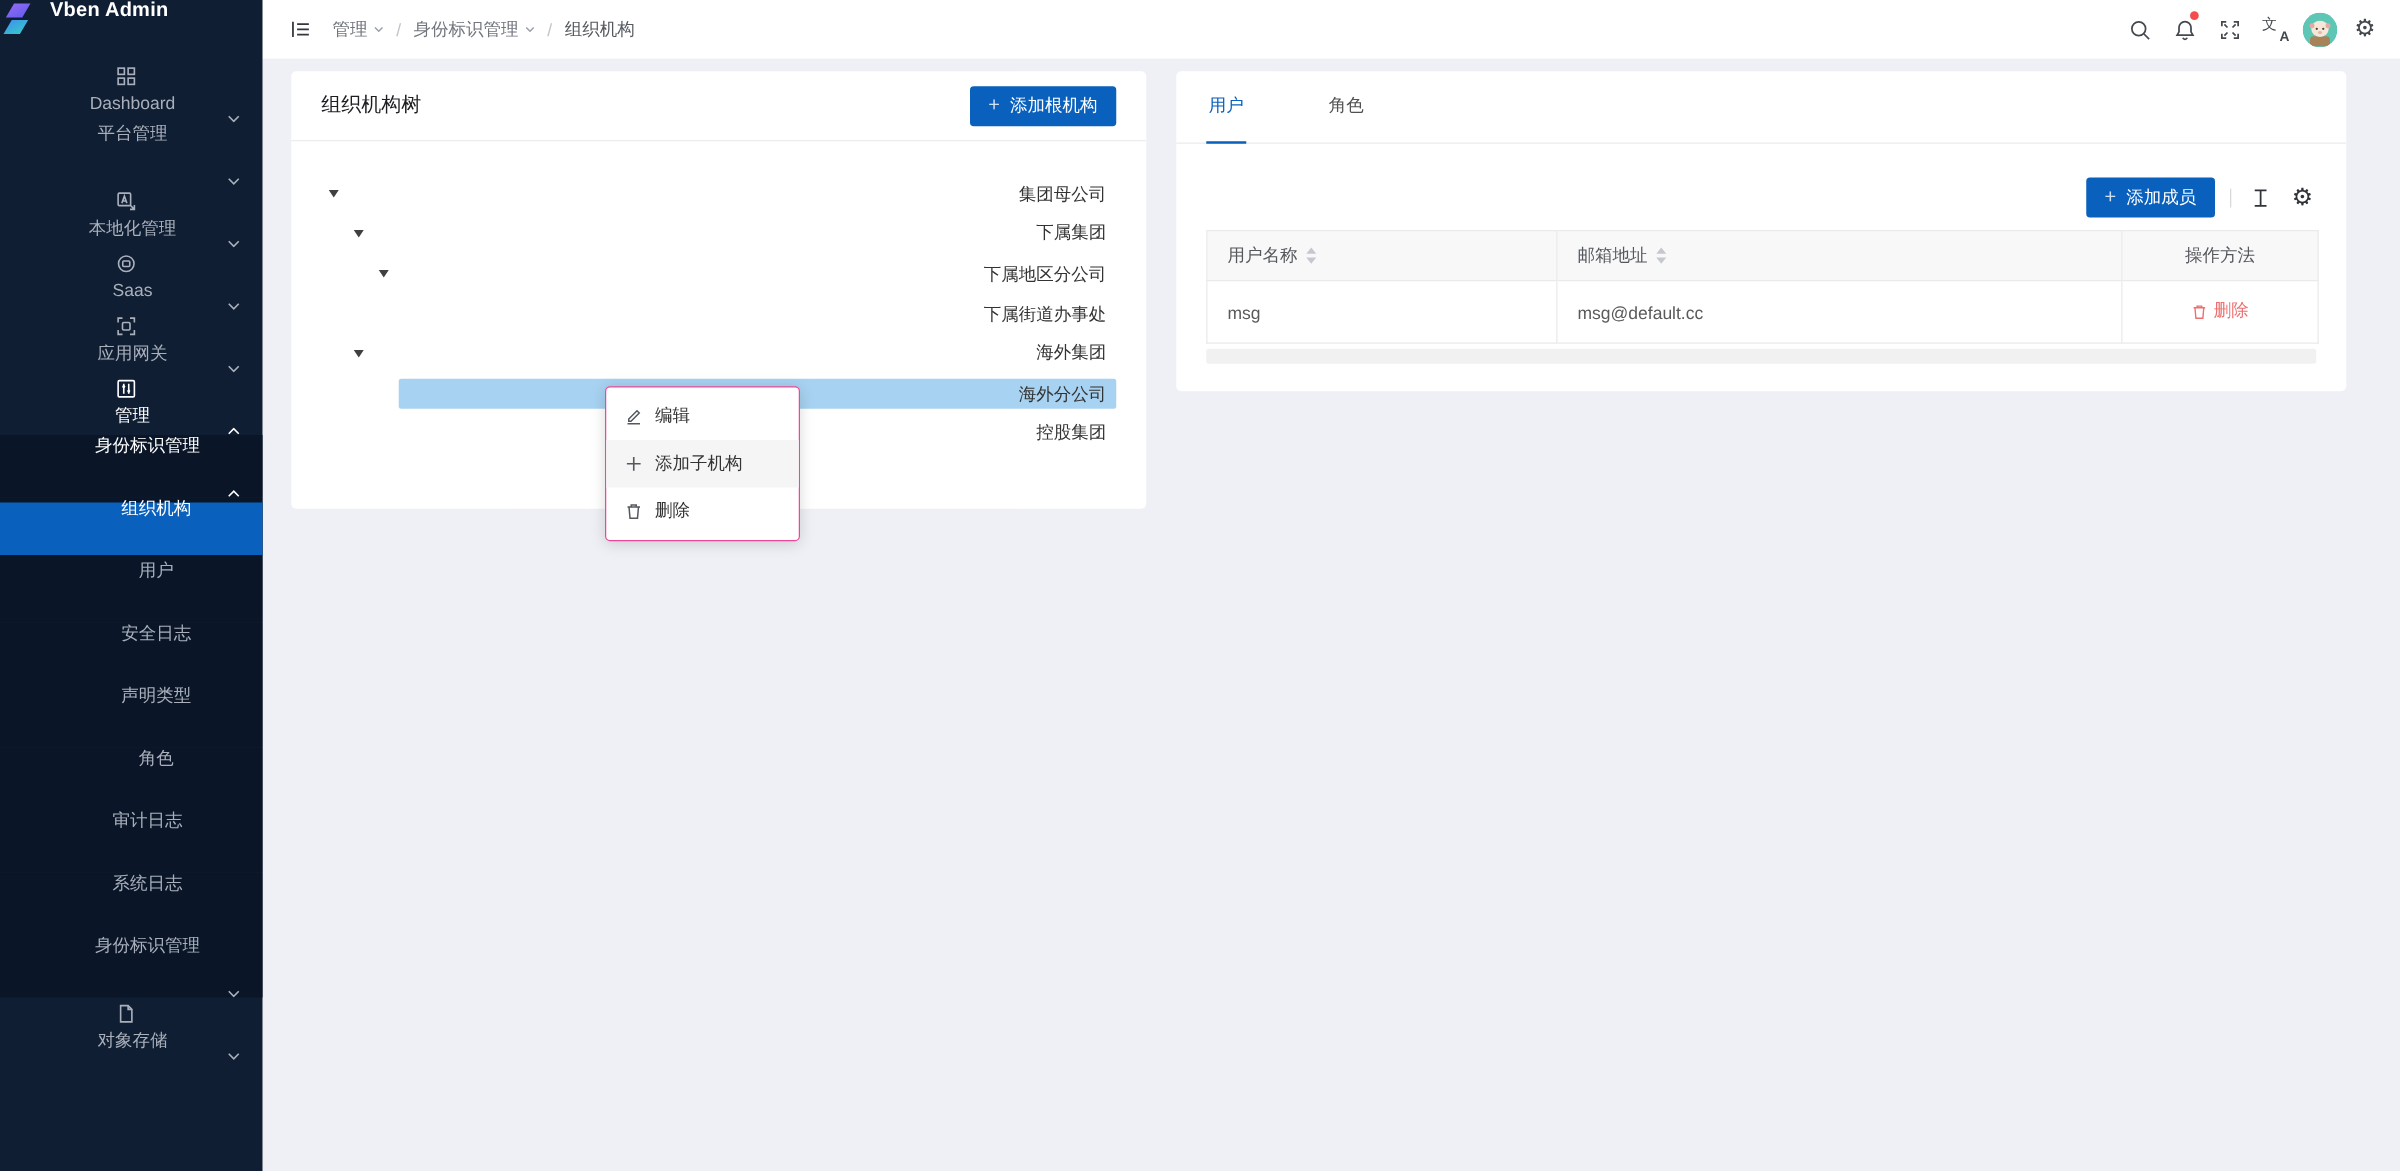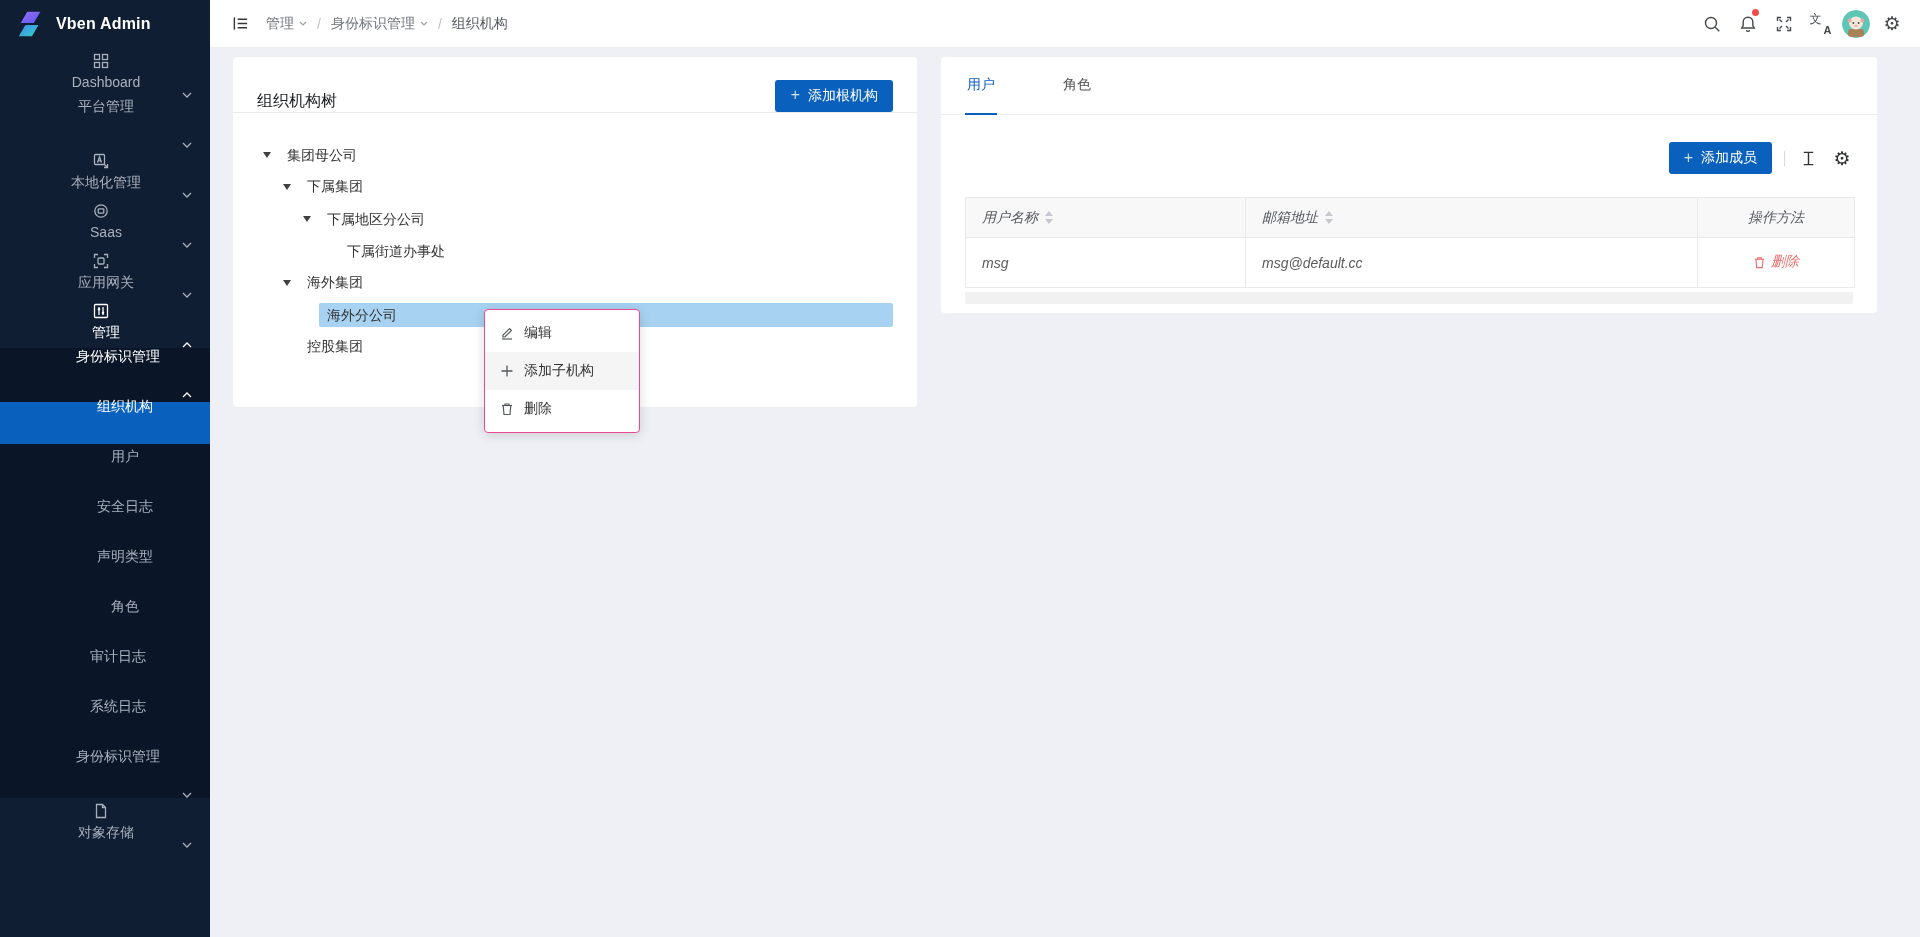--- a/index.html
+++ b/index.html
@@ -1,21 +1,21 @@
 <!DOCTYPE html>
 <html><head>
 <meta charset="utf-8">
 <style>
   * { box-sizing: border-box; margin: 0; padding: 0; }
   html,body { width:1920px; height:937px; overflow:hidden; }
   body { font-family:"Liberation Sans", sans-serif; background:#eef0f5; position:relative; font-size:14px; }
 
   
   .sidebar { position:absolute; left:0; top:0; width:210px; height:937px; background:#101e33; z-index:30; }
-  .logo-row { height:48px; display:flex; align-items:center; gap:10px; padding-left:16px; }
+  .logo-row { height:48px; display:flex; align-items:flex-start; gap:10px; padding-left:0; }
   .logo-title { color:#fff; font-weight:bold; font-size:16px; letter-spacing:.2px; }
   .menu { width:100%; }
   .m-row { height:50px; display:flex; align-items:center; color:#a9b0bc; cursor:pointer; padding-left:20px; padding-right:18px; position:relative;flex-direction:column; }
   .m-row .mi { width:26px; display:flex; align-items:center; color:inherit; flex:0 0 26px; }
   .m-row .ml { flex:1; white-space:nowrap; overflow:hidden; position:relative; z-index:1; }
   .m-row .chev { margin-left:auto; display:flex; color:inherit; z-index:1; }
   .m-row .chev.up svg { transform:rotate(180deg); }
   .m-row.sub { background:#0a1628; }
   .m-row.lvl1 { padding-left:44px; }
   .m-row.lvl2 { padding-left:58px; }
@@ -36,25 +36,25 @@
   .hicon .dot { position:absolute; top:9px; right:7px; width:7px; height:7px; border-radius:50%; background:#f34d4d; }
   .lang-box { position:relative; width:19px; height:19px; }
   .lang-box .zh { position:absolute; left:-1px; top:-3px; font-size:12px; }
   .lang-box .en { position:absolute; right:-2px; bottom:-3px; font-size:11px; font-weight:bold; }
   .gear-glyph { font-size:19px; line-height:1; }
   .avatar { width:28px; height:28px; border-radius:50%; overflow:hidden; display:block; }
 
   
   .card { position:absolute; background:#fff; border-radius:4px; }
   .org-card { left:233px; top:57px; width:684px; height:350px; }
-  .org-head { height:56px; display:flex; align-items:flex-end; justify-content:space-between; padding:0 24px; border-bottom:1px solid #ececec;font-family:Liberation Mono, monospace; }
+  .org-head { height:56px; display:flex; align-items:center; justify-content:space-between; padding:0 24px; border-bottom:1px solid #ececec; }
   .org-title { font-size:16px; color:#1c1e21; font-weight:500; }
   .btn-primary { background:#0960bd; color:#fff; border:none; border-radius:3px; height:32px; font-size:14px; display:inline-flex; align-items:center; gap:8px; padding:0 15px; cursor:pointer; font-family:inherit; }
   .btn-primary .plus { font-size:16px; line-height:1; color:#cfe0f3; }
-  .org-body { padding:26px 24px 0 24px; }
+  .org-body { padding:26px 24px 0 24px;text-align:right; }
   .t-row { height:32px; display:flex; align-items:center; cursor:pointer; color:#333; }
   .t-row .caret { width:0; height:0; border-left:4.5px solid transparent; border-right:4.5px solid transparent; border-top:6px solid #404040; margin-right:8px; flex:0 0 auto; }
   .t-row.leaf .caret { visibility:hidden; }
   .t-row .tlabel { flex:1; padding:3px 8px; line-height:18px; border-radius:2px; }
   .t-row.selected .tlabel { background:#a7d2f1; }
   .t0 { padding-left:6px; } .t1 { padding-left:26px;font-family:Liberation Serif, serif; } .t2 { padding-left:46px; } .t3 { padding-left:66px; }
 
   
   .ctx-menu { position:absolute; left:484px; top:309px; width:156px; background:#fff; border:1px solid #ec4899; border-radius:4px; box-shadow:0 2px 12px rgba(0,0,0,.15); padding:4px 0; z-index:40; }
   .ctx-item { height:38px; display:flex; align-items:center; gap:10px; padding:0 15px; color:#333; cursor:pointer; }
@@ -64,21 +64,21 @@
   
   .mem-card { left:941px; top:57px; width:936px; height:256px; }
   .tabbar { height:58px; display:flex; align-items:flex-end; padding:0 24px; border-bottom:1px solid #ececec; }
   .tab { position:relative; height:58px; display:flex; align-items:center; padding:0 2px; margin-right:64px; color:#515151; cursor:pointer; }
   .tab.active { color:#0960bd; }
   .tab.active::after { content:""; position:absolute; left:0; right:0; bottom:-1px; height:2px; background:#0960bd; }
   .mem-body { padding:0 24px; }
   .toolbar { margin-top:27px; height:32px; display:flex; align-items:center; justify-content:flex-end; gap:12px; }
   .tb-sep { width:1px; height:15px; background:#d8d8d8; }
   .tb-icon { display:flex; align-items:center; justify-content:center; color:#303438; cursor:pointer; width:22px; }
-  .vxe-wrap { margin-top:23px;font-style:italic; }
+  .vxe-wrap { margin-top:10px; }
   table.vxe { width:100%; border-collapse:collapse; table-layout:fixed; }
   .vxe th, .vxe td { border:1px solid #e8eaec; font-weight:normal; padding:0 16px; font-size:14px; }
   .vxe th { height:40px; background:#f8f8f9; color:#54575c; text-align:left; }
   .vxe td { height:50px; color:#5a5a5a; background:#fff; }
   .thflex { display:flex; align-items:center; gap:7px; }
   .sorter { display:flex; flex-direction:column; gap:3px; }
   .sorter .up { width:0; height:0; border-left:4px solid transparent; border-right:4px solid transparent; border-bottom:5px solid #c5c8ce; }
   .sorter .dn { width:0; height:0; border-left:4px solid transparent; border-right:4px solid transparent; border-top:5px solid #c5c8ce; }
   .th-center { justify-content:center; }
   .td-center { text-align:center; }

